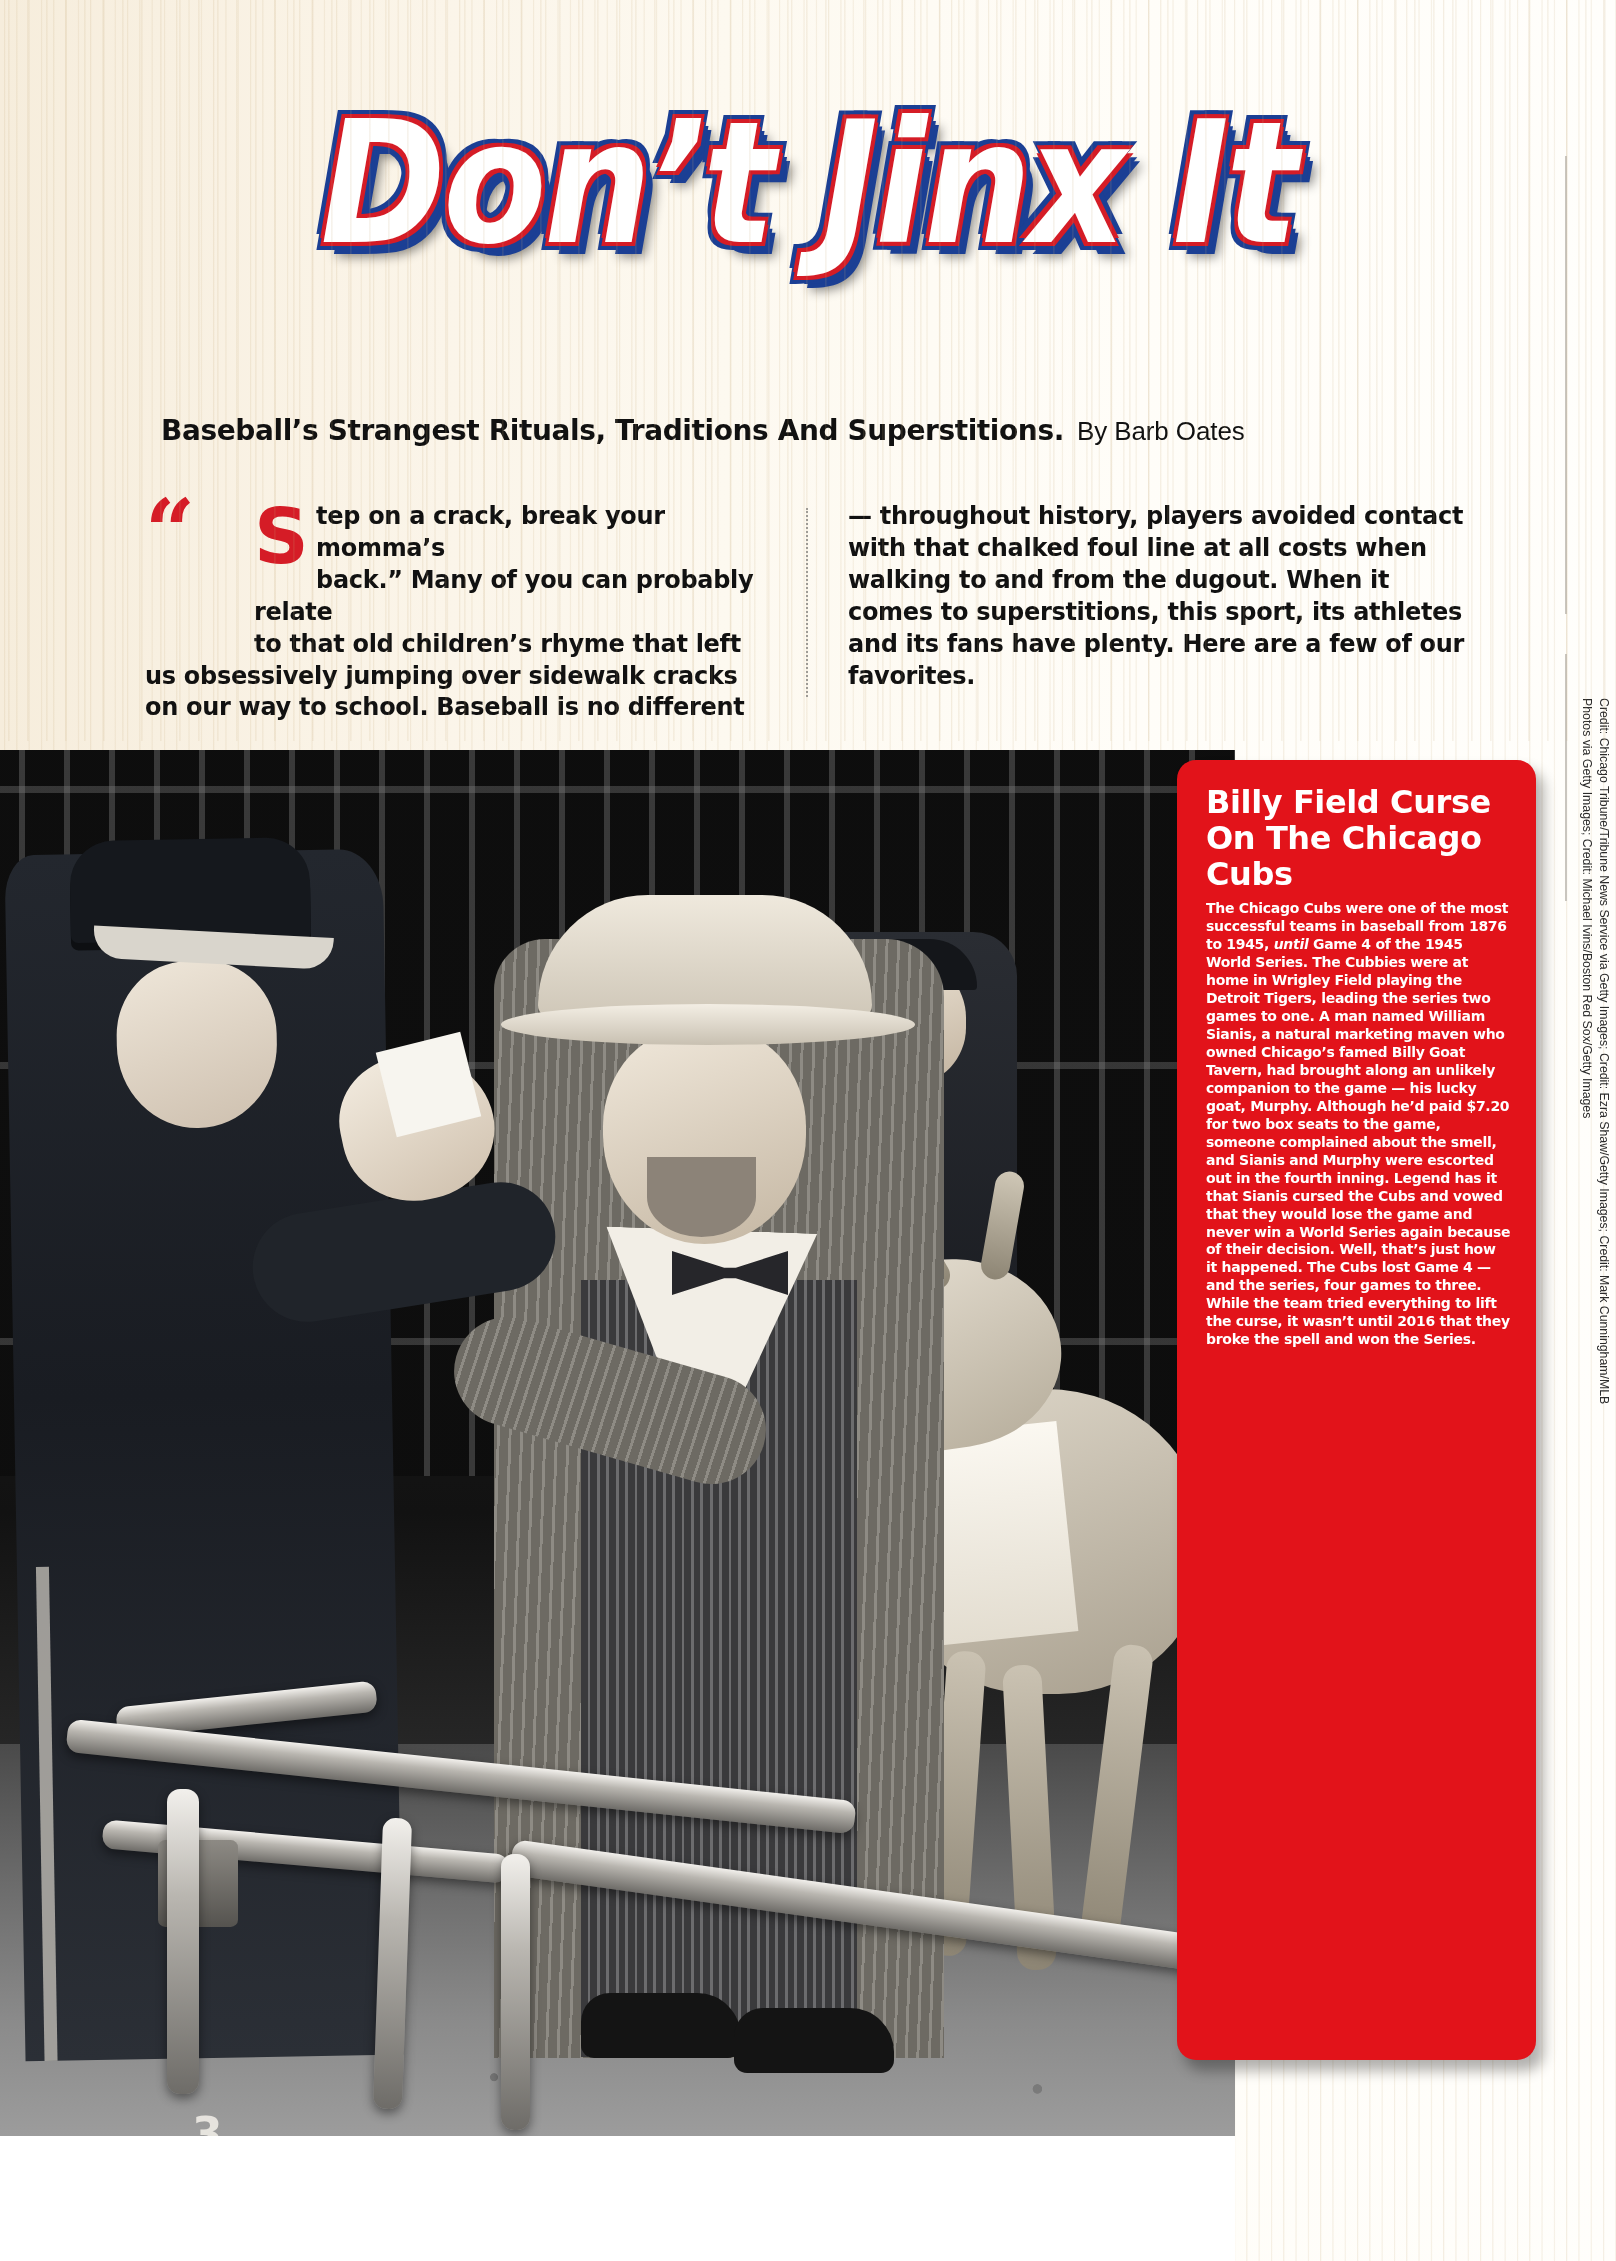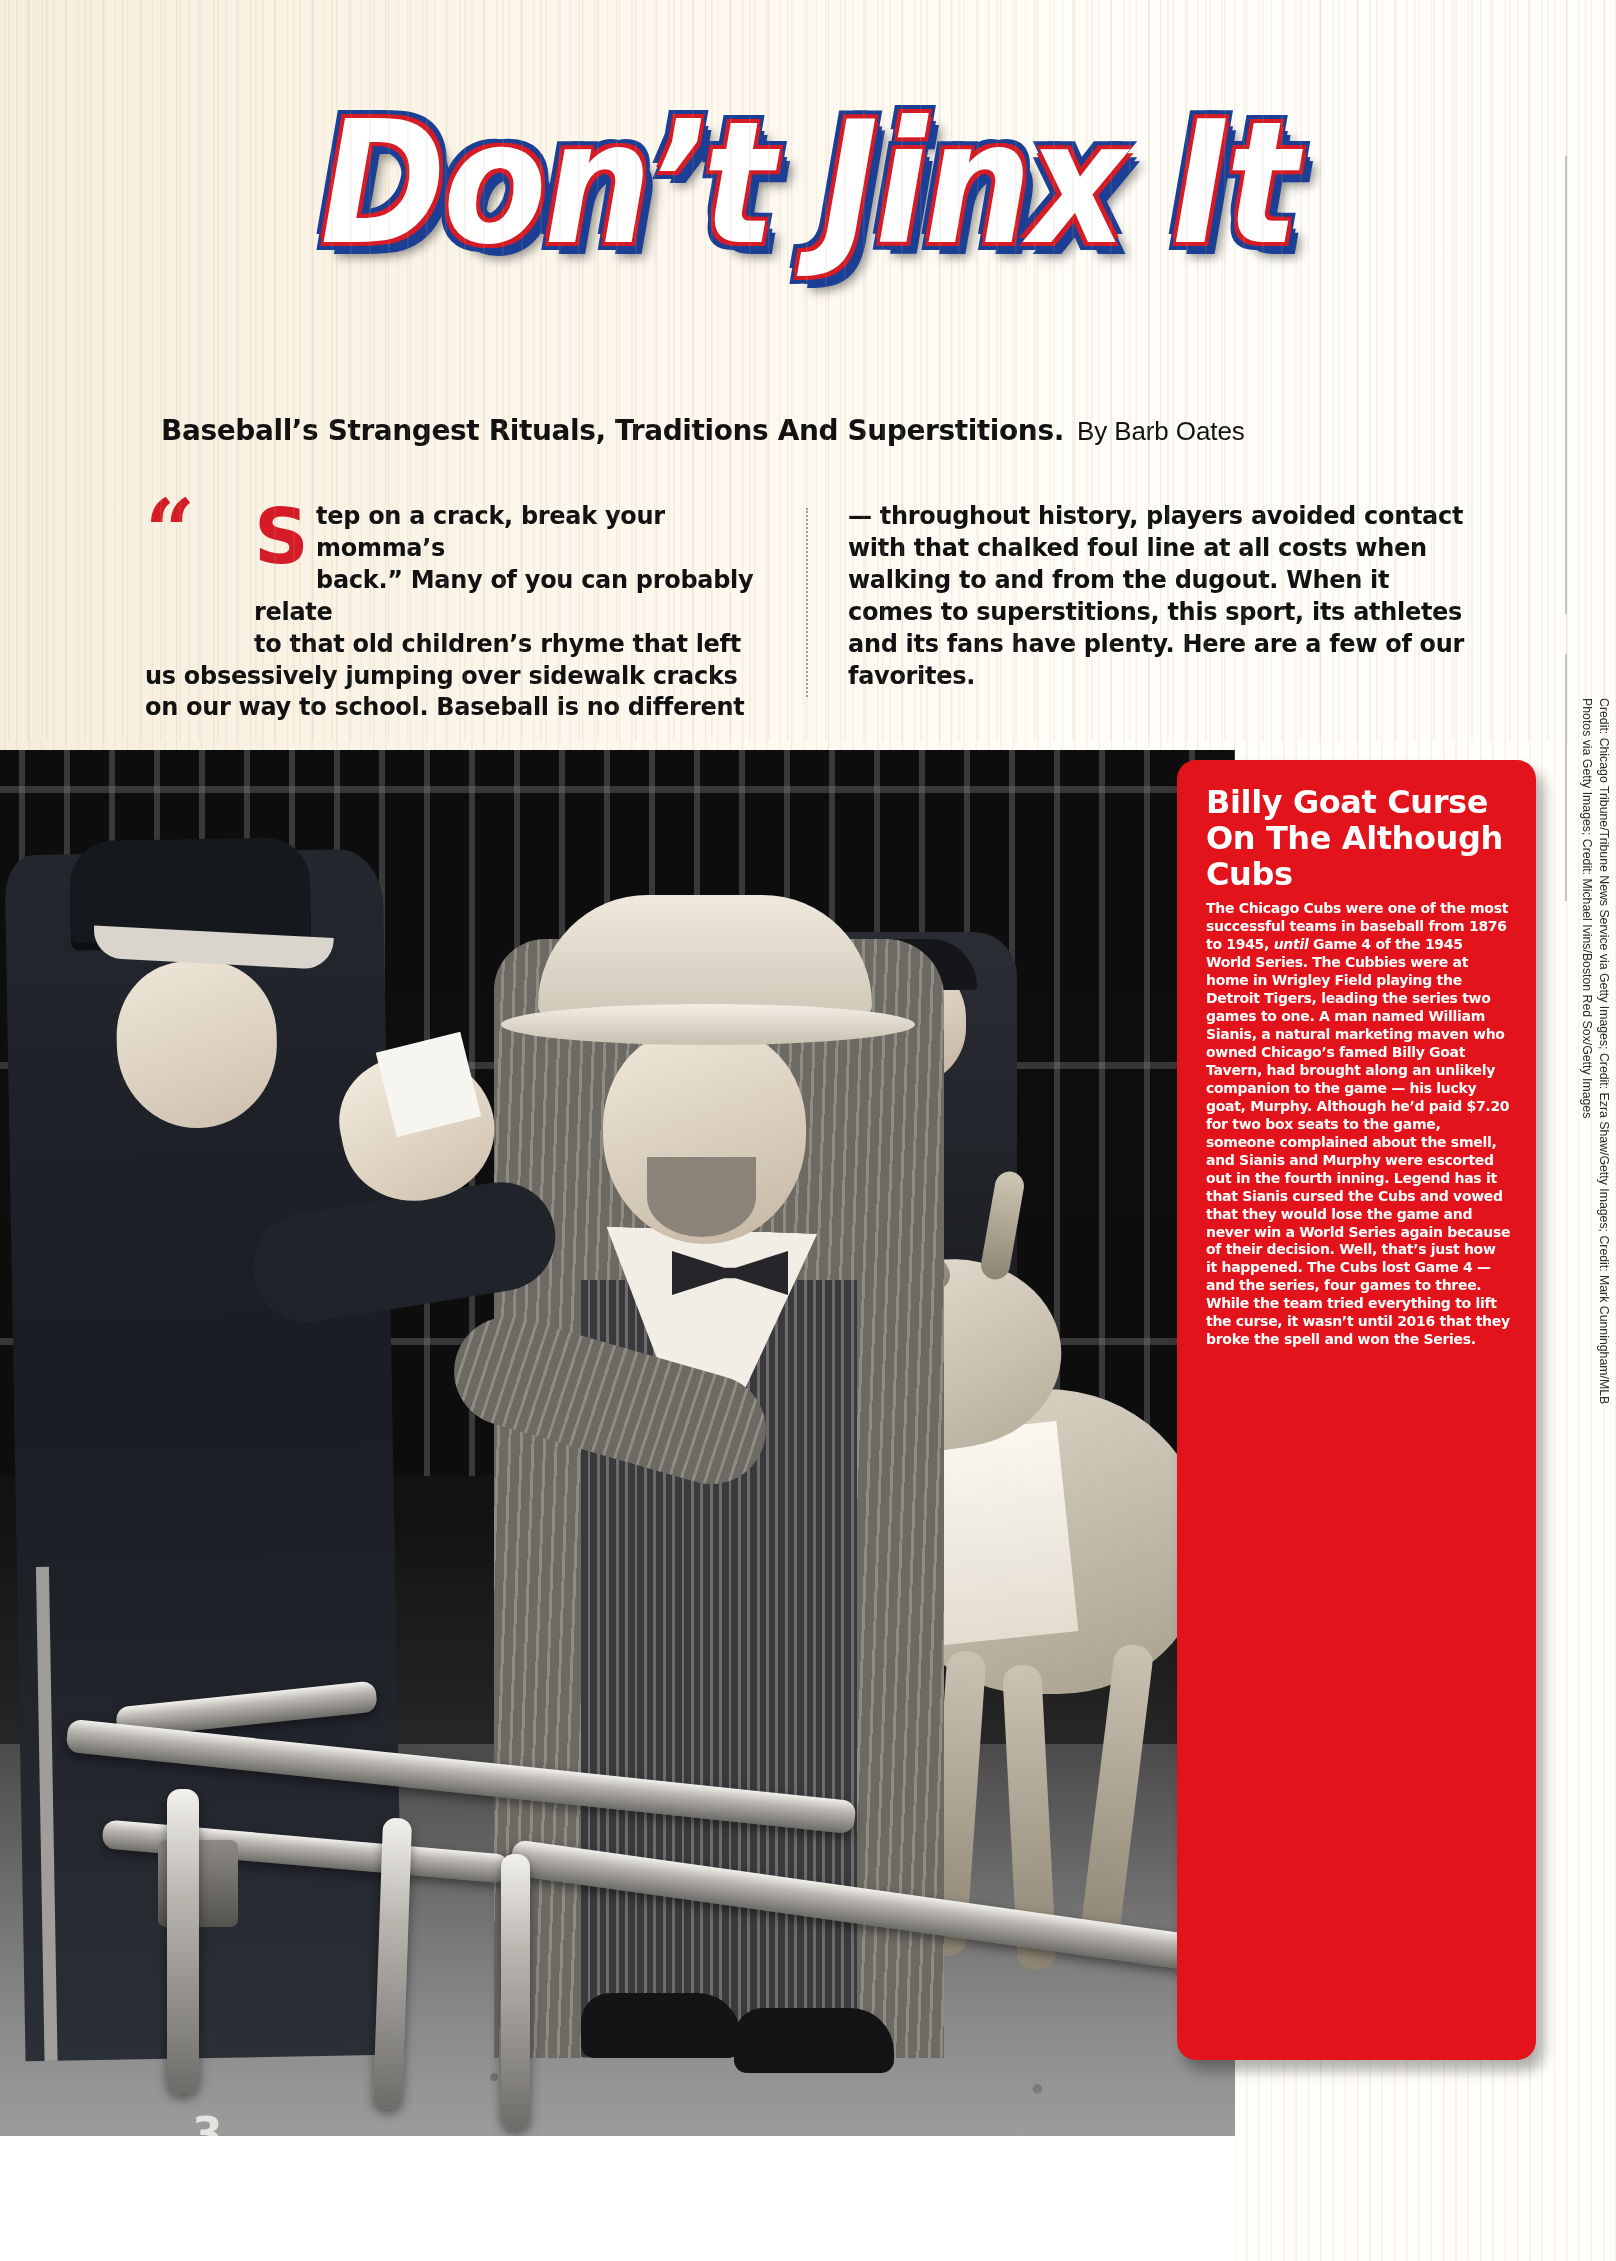--- a/index.html
+++ b/index.html
@@ -532,20 +532,20 @@
     <div class="rail r4"></div>
     <div class="rail r5"></div>
     <div class="rail r6"></div>
 
     <div class="rail-num">3</div>
 
   </div>
   <div class="bottom-band"></div>
 
   <div class="sidebar">
-    <h2>Billy Goat Curse On The Although Cubs</h2>
+    <h2>Billy Field Curse On The Chicago Cubs</h2>
     <p><span>The Chicago Cubs were one of the most successful teams in baseball from 1876 to 1945, </span><em>until</em><span> Game 4 of the 1945 World Series. The Cubbies were at home in Wrigley Field playing the Detroit Tigers, leading the series two games to one. A man named William Sianis, a natural marketing maven who owned Chicago’s famed Billy Goat Tavern, had brought along an unlikely companion to the game — his lucky goat, Murphy. Although he’d paid $7.20 for two box seats to the game, someone complained about the smell, and Sianis and Murphy were escorted out in the fourth inning. Legend has it that Sianis cursed the Cubs and vowed that they would lose the game and never win a World Series again because of their decision. Well, that’s just how it happened. The Cubs lost Game 4 — and the series, four games to three. While the team tried everything to lift the curse, it wasn’t until 2016 that they broke the spell and won the Series.</span></p>
   </div>
 
   <div class="credits">Credit: Chicago Tribune/Tribune News Service via Getty Images; Credit: Ezra Shaw/Getty Images; Credit: Mark Cunningham/MLB Photos via Getty Images; Credit: Michael Ivins/Boston Red Sox/Getty Images</div>
 
 </div>
 
 
 </body></html>

